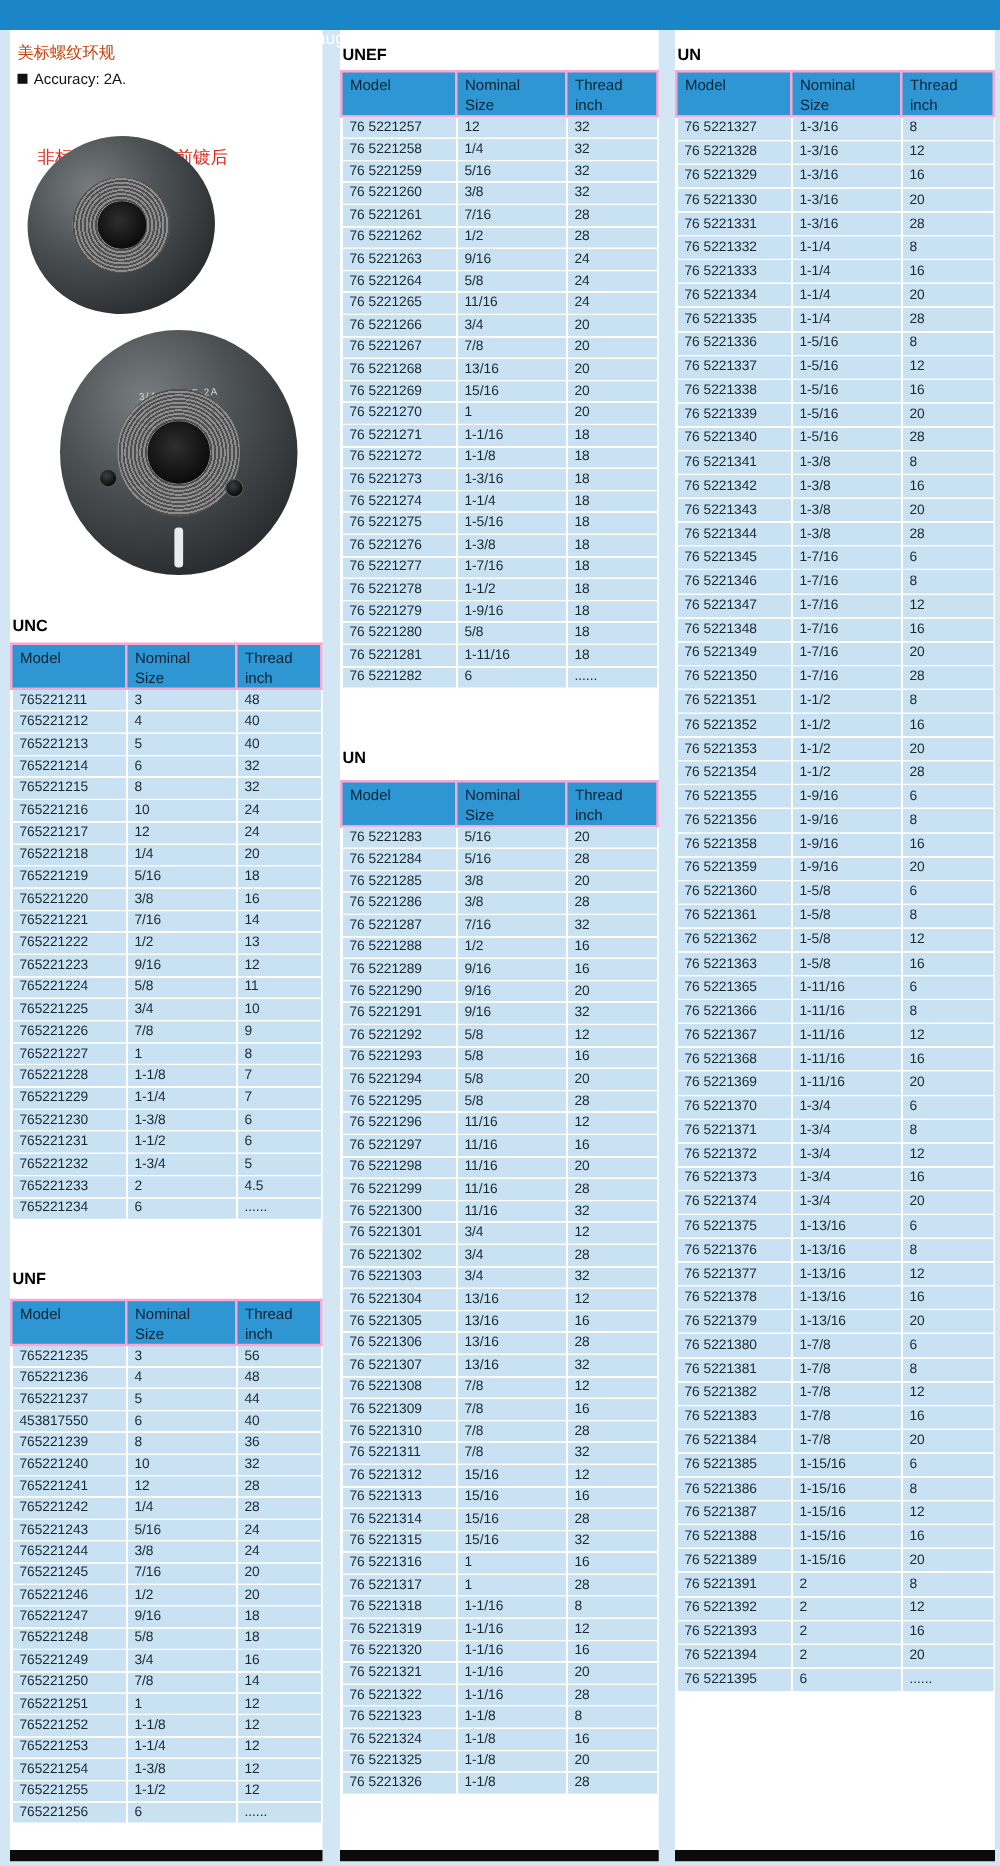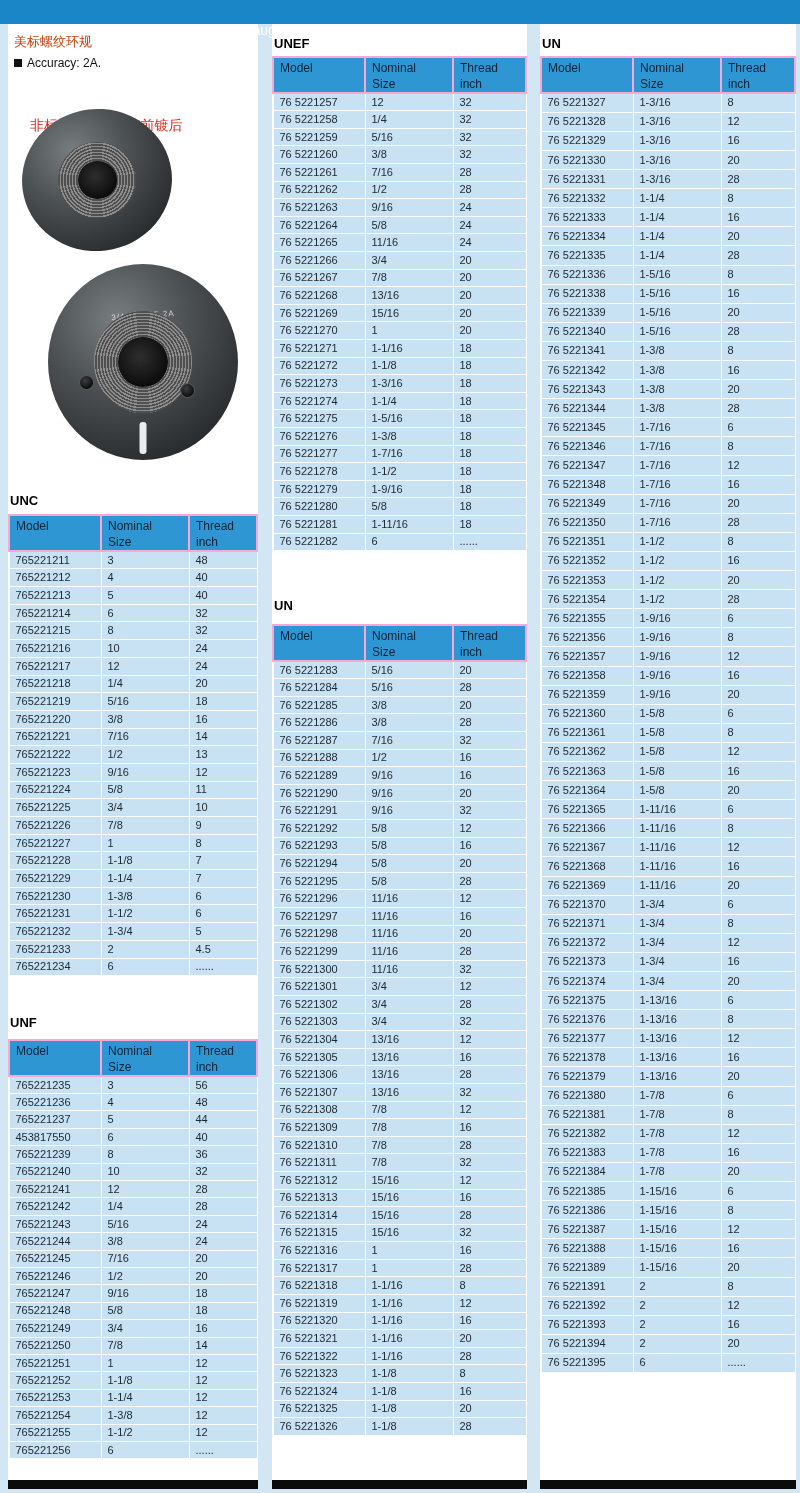--- a/index.html
+++ b/index.html
@@ -853,20 +853,25 @@
           <td>76 5221335</td>
           <td>1-1/4</td>
           <td>28</td>
         </tr>
         <tr>
           <td>76 5221336</td>
           <td>1-5/16</td>
           <td>8</td>
         </tr>
         <tr>
+          <td>76 5221337</td>
+          <td>1-5/16</td>
+          <td>12</td>
+        </tr>
+        <tr>
           <td>76 5221338</td>
           <td>1-5/16</td>
           <td>16</td>
         </tr>
         <tr>
           <td>76 5221339</td>
           <td>1-5/16</td>
           <td>20</td>
         </tr>
         <tr>
@@ -948,25 +953,20 @@
           <td>76 5221355</td>
           <td>1-9/16</td>
           <td>6</td>
         </tr>
         <tr>
           <td>76 5221356</td>
           <td>1-9/16</td>
           <td>8</td>
         </tr>
         <tr>
-          <td>76 5221357</td>
-          <td>1-9/16</td>
-          <td>12</td>
-        </tr>
-        <tr>
           <td>76 5221358</td>
           <td>1-9/16</td>
           <td>16</td>
         </tr>
         <tr>
           <td>76 5221359</td>
           <td>1-9/16</td>
           <td>20</td>
         </tr>
         <tr>
@@ -983,25 +983,20 @@
           <td>76 5221362</td>
           <td>1-5/8</td>
           <td>12</td>
         </tr>
         <tr>
           <td>76 5221363</td>
           <td>1-5/8</td>
           <td>16</td>
         </tr>
         <tr>
-          <td>76 5221364</td>
-          <td>1-5/8</td>
-          <td>20</td>
-        </tr>
-        <tr>
           <td>76 5221365</td>
           <td>1-11/16</td>
           <td>6</td>
         </tr>
         <tr>
           <td>76 5221366</td>
           <td>1-11/16</td>
           <td>8</td>
         </tr>
         <tr>

